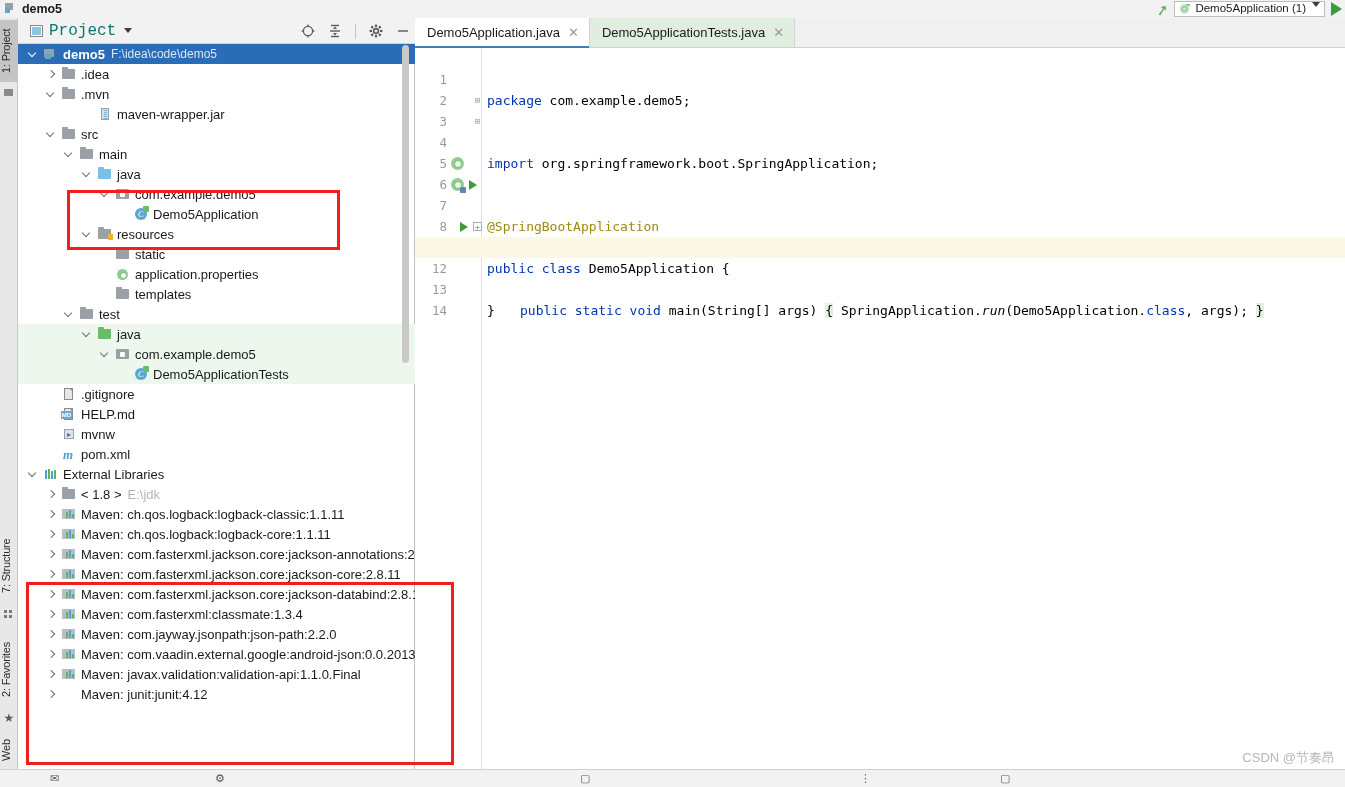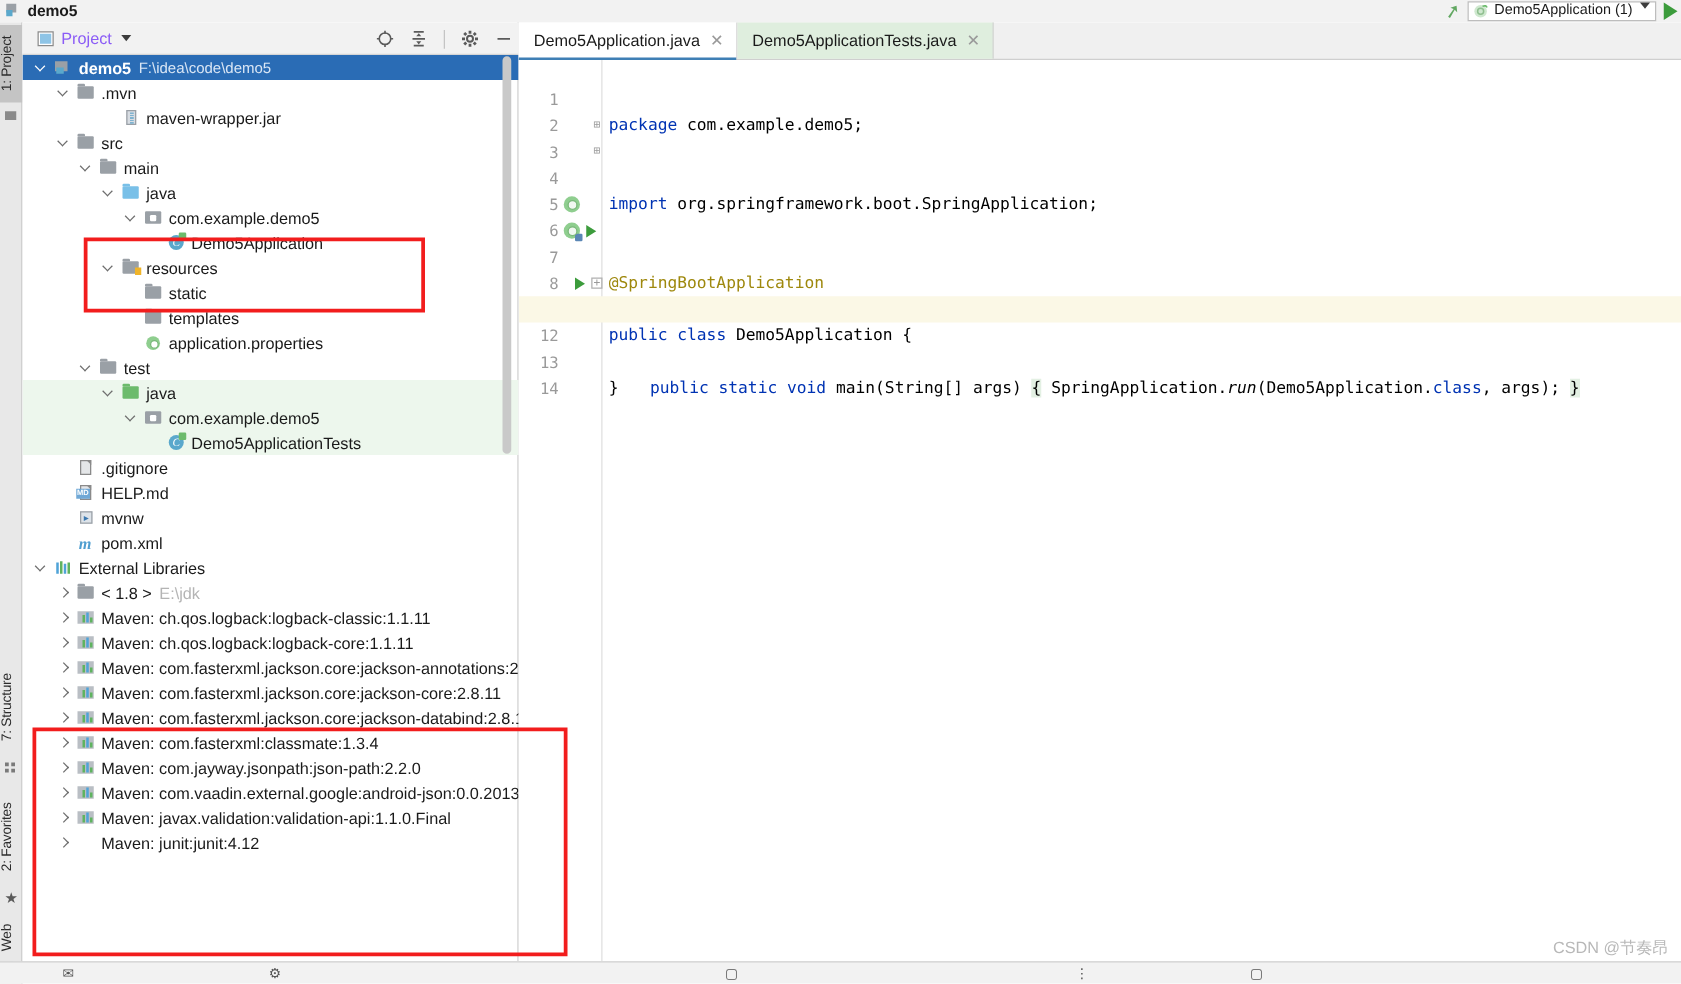--- a/index.html
+++ b/index.html
@@ -75,21 +75,21 @@
     display: flex; align-items: center;
   }
   .proj-header .pm-ico {
     width: 13px; height: 12px; margin-left: 12px; margin-right: 6px;
     border: 1px solid #8a8a8a; background: #ffffff; position: relative;
   }
   .proj-header .pm-ico::after {
     content: ""; position: absolute; left: 1px; top: 1px;
     width: 9px; height: 8px; background: #8ec4e6;
   }
-  .proj-header .pm-label { font-size: 13px; color: #8b5cf6; }
+  .proj-header .pm-label { font-size: 16px; color: #0f766e; font-family: Liberation Mono, monospace; }
   .proj-header .pm-caret {
     width: 0; height: 0; border-left: 4px solid transparent;
     border-right: 4px solid transparent; border-top: 5px solid #3c3c3c;
     margin-left: 8px;
   }
   .proj-tools {
     position: absolute; right: 4px; top: 0; height: 26px;
     display: flex; align-items: center; gap: 11px;
   }
   .proj-tools .sep {
@@ -441,25 +441,34 @@
           <span style="display:inline-block;width:4px;flex:0 0 4px;"></span>
           <span class="ico"><svg width="16" height="16" viewBox="0 0 16 16">
               <rect x="1" y="3" width="10" height="8" fill="#9aa0a6"></rect>
               <rect x="2" y="8" width="6" height="5" fill="#5aa8cc"></rect>
             </svg></span>
           <span class="lbl bold">demo5</span>
           <span class="path">F:\idea\code\demo5</span>
         </div>
         <div class="trow">
           <span style="display:inline-block;width:28px;flex:0 0 28px;"></span>
-          <span class="arrow d"></span>
+          <span class="arrow r"></span>
           <span style="display:inline-block;width:4px;flex:0 0 4px;"></span>
           <span class="ico">
             <span class="f-folder"></span>
           </span>
+          <span class="lbl">.idea</span>
+        </div>
+        <div class="trow">
+          <span style="display:inline-block;width:28px;flex:0 0 28px;"></span>
+          <span class="arrow d"></span>
+          <span style="display:inline-block;width:4px;flex:0 0 4px;"></span>
+          <span class="ico">
+            <span class="f-folder"></span>
+          </span>
           <span class="lbl">.mvn</span>
         </div>
         <div class="trow">
           <span style="display:inline-block;width:64px;flex:0 0 64px;"></span>
           <span class="arrow"></span>
           <span style="display:inline-block;width:4px;flex:0 0 4px;"></span>
           <span class="ico">
             <span class="f-jar"></span>
           </span>
           <span class="lbl">maven-wrapper.jar</span>
@@ -525,32 +534,32 @@
           <span class="ico">
             <span class="f-folder"></span>
           </span>
           <span class="lbl">static</span>
         </div>
         <div class="trow">
           <span style="display:inline-block;width:82px;flex:0 0 82px;"></span>
           <span class="arrow"></span>
           <span style="display:inline-block;width:4px;flex:0 0 4px;"></span>
           <span class="ico">
+            <span class="f-spring"></span>
+          </span>
+          <span class="lbl">application.properties</span>
+        </div>
+        <div class="trow">
+          <span style="display:inline-block;width:82px;flex:0 0 82px;"></span>
+          <span class="arrow"></span>
+          <span style="display:inline-block;width:4px;flex:0 0 4px;"></span>
+          <span class="ico">
             <span class="f-folder"></span>
           </span>
           <span class="lbl">templates</span>
-        </div>
-        <div class="trow">
-          <span style="display:inline-block;width:82px;flex:0 0 82px;"></span>
-          <span class="arrow"></span>
-          <span style="display:inline-block;width:4px;flex:0 0 4px;"></span>
-          <span class="ico">
-            <span class="f-spring"></span>
-          </span>
-          <span class="lbl">application.properties</span>
         </div>
         <div class="trow">
           <span style="display:inline-block;width:46px;flex:0 0 46px;"></span>
           <span class="arrow d"></span>
           <span style="display:inline-block;width:4px;flex:0 0 4px;"></span>
           <span class="ico">
             <span class="f-folder"></span>
           </span>
           <span class="lbl">test</span>
         </div>

